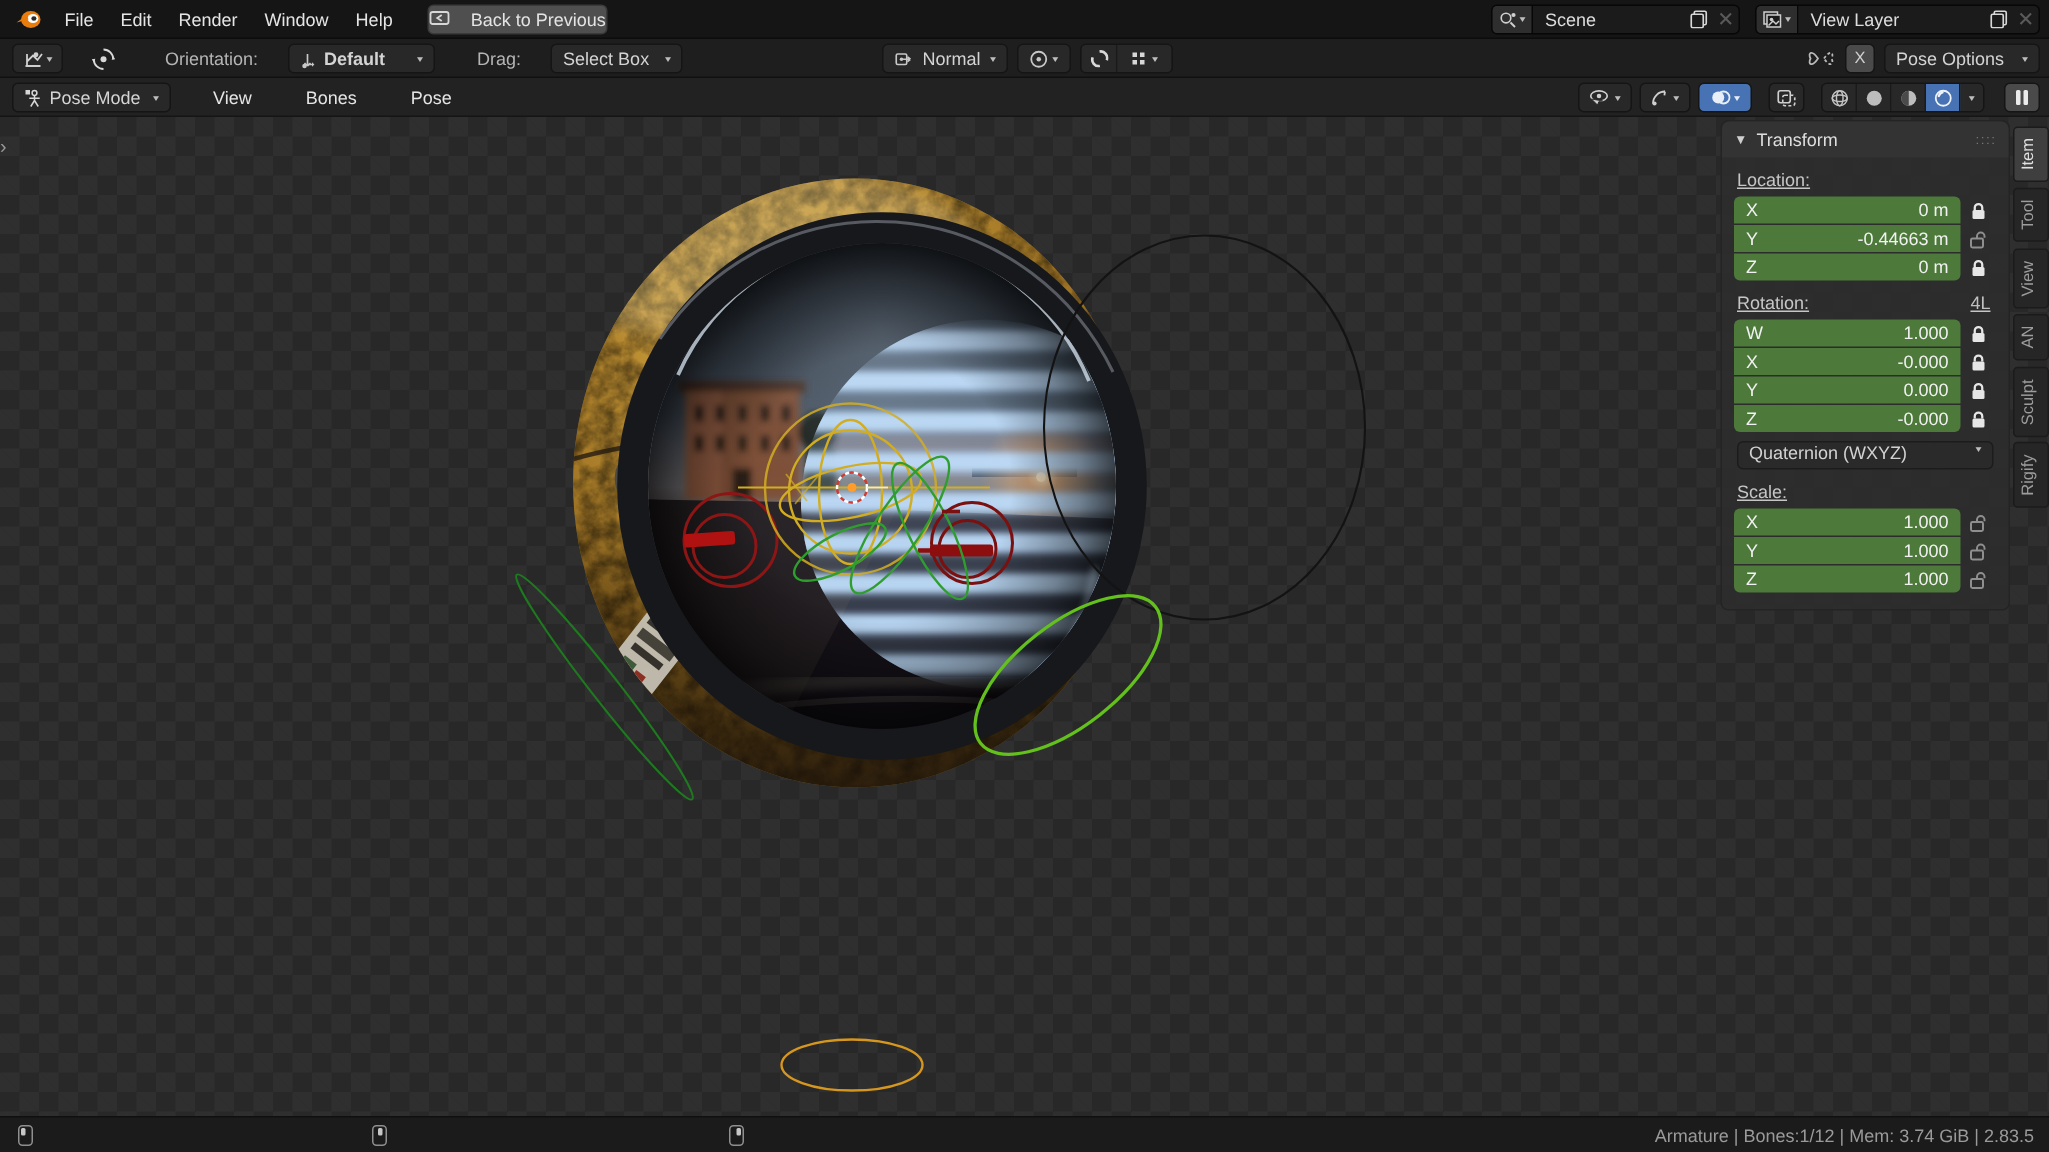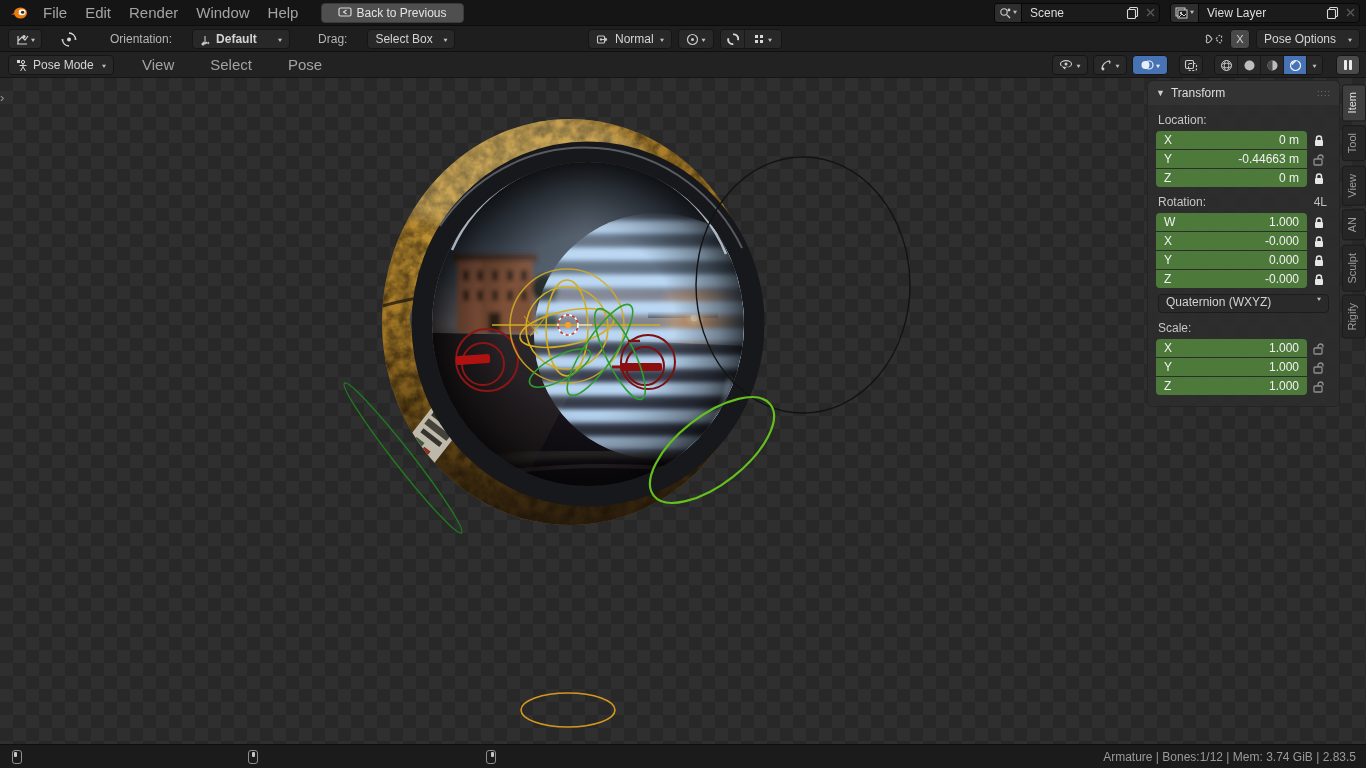--- a/index.html
+++ b/index.html
@@ -5,24 +5,24 @@
   html,body{margin:0;padding:0;background:#000;}
   *{box-sizing:border-box;font-family:"Liberation Sans","DejaVu Sans",sans-serif;-webkit-user-select:none;user-select:none;}
   #app{position:relative;width:1366px;height:768px;overflow:hidden;background:#1d1d1d;}
 
   
   .topbar{position:absolute;left:0;top:0;width:1366px;height:26px;background:#151515;display:flex;align-items:center;border-bottom:1px solid #0c0c0c;}
   .toolbar{position:absolute;left:0;top:26px;width:1366px;height:26px;background:#1e1e1e;border-bottom:1px solid #101010;}
   .vpheader{position:absolute;left:0;top:52px;width:1366px;height:26px;background:#222222;border-bottom:1px solid #151515;}
   .statusbar{position:absolute;left:0;top:744px;width:1366px;height:24px;background:#1b1b1b;border-top:1px solid #101010;display:flex;align-items:center;}
 
-  .menu{color:#a3a3a3;font-size:15px;padding:0 9px;line-height:26px;cursor:default;}
+  .menu{color:#e5e5e5;font-size:12px;padding:0 9px;line-height:26px;cursor:default;}
   .blender-logo{margin:0 6px 0 10px;display:flex;align-items:center;}
 
-  .btn{display:inline-flex;align-items:center;gap:4px;background:#4f4f4f;border:1px solid #3a3a3a;border-radius:4px;color:#e4e4e4;font-size:12px;padding:2px 16px;margin-left:14px;}
+  .btn{display:inline-flex;align-items:center;gap:14px;background:#4f4f4f;border:1px solid #3a3a3a;border-radius:4px;color:#e4e4e4;font-size:12px;padding:2px 0;margin-left:14px;}
 
   .idblock{display:flex;align-items:center;height:20px;background:#1b1b1b;border:1px solid #070707;border-radius:4px;overflow:hidden;}
   .idblock .icobox{display:flex;align-items:center;gap:1px;background:#2e2e2e;height:100%;padding:0 4px;border-right:1px solid #070707;}
   .idblock .idtext{color:#dddddd;font-size:12px;padding:0 8px;flex:1;white-space:nowrap;}
   .idblock .mini{display:flex;align-items:center;padding:0 3px;height:100%;}
   .idblock .mini.dim{opacity:.35;}
   .chev{font-size:8px;color:#bdbdbd;transform:scaleY(.8);}
 
   .dd{display:inline-flex;align-items:center;gap:6px;background:#282828;border:1px solid #151515;border-radius:4px;height:20px;padding:0 7px;color:#d4d4d4;font-size:12px;white-space:nowrap;}
   .label{color:#b5b5b5;font-size:12px;}
@@ -43,21 +43,21 @@
     background-position:0 0,13px 13px;background-size:26px 26px;}
   .overlay-text{position:absolute;left:22px;top:8px;color:#d2d2d2;font-size:11.5px;line-height:20px;text-shadow:0 1px 2px rgba(0,0,0,.8);}
   .sidebar-toggle{position:absolute;left:0px;top:12px;color:#9a9a9a;font-size:13px;}
   svg.scene{position:absolute;left:0;top:0;}
 
   
   .npanel{position:absolute;left:1147px;top:2px;width:193px;background:rgba(45,45,45,.96);border:1px solid #242424;border-radius:5px;padding-bottom:10px;}
   .npanel-header{display:flex;align-items:center;height:24px;background:#333333;border-radius:5px 5px 0 0;padding:0 8px;color:#dedede;font-size:12px;gap:6px;}
   .grip{margin-left:auto;color:#777;font-size:9px;letter-spacing:1px;}
   .sect{padding:0 8px;}
-  .sect-label{color:#c6c6c6;font-size:12px;margin:8px 2px 4px;display:flex;}
+  .sect-label{color:#c6c6c6;font-size:12px;margin:8px 2px 4px;display:flex;text-decoration:underline;}
   .sect-label .badge{margin-left:auto;margin-right:2px;color:#c0c0c0;}
   .fieldrow{display:flex;align-items:center;margin-bottom:1px;}
   .numfield{flex:1;height:18px;background:#4d7a3b;display:flex;align-items:center;padding:0 8px;color:#f1f1f1;font-size:12px;}
   .numfield .ax{width:26px;}
   .numfield .val{margin-left:auto;}
   .grp .fieldrow:first-child .numfield{border-radius:4px 4px 0 0;}
   .grp .fieldrow:last-child .numfield{border-radius:0 0 4px 4px;}
   .lockcol{width:24px;display:flex;justify-content:center;}
   .lock svg{display:block;}
   .wide-dd{margin:6px 2px 2px;display:flex;align-items:flex-start;background:#2a2a2a;border:1px solid #1c1c1c;border-radius:4px;height:19px;padding:0 7px;color:#d2d2d2;font-size:12px;}
@@ -242,21 +242,21 @@
       <span class="dd" style="width:106px;">
         <svg width="11" height="13" viewBox="0 0 11 13">
             <rect x="1" y="1" width="3" height="3" fill="#d8d8d8"></rect>
             <circle cx="7" cy="3" r="1.6" fill="none" stroke="#d8d8d8" stroke-width="1"></circle>
             <path d="M7 5 v3 M7 8 l-2.5 4 M7 8 l2.5 4 M3.5 6.5 h7" fill="none" stroke="#d8d8d8" stroke-width="1"></path>
           </svg>
         <span>Pose Mode</span>
         <span class="chev" style="margin-left:auto;">▾</span>
       </span>
       <span class="menu" style="line-height:20px;padding:0 8px;">View</span>
-      <span class="menu" style="line-height:20px;padding:0 8px;">Select</span>
+      <span class="menu" style="line-height:20px;padding:0 8px;">Bones</span>
       <span class="menu" style="line-height:20px;padding:0 8px;">Pose</span>
     </div>
 
     <div class="absrow" style="right:6px;top:3px;gap:5px;">
       <span class="iconbtn" style="min-width:36px;">
         <svg width="15" height="12" viewBox="0 0 15 12">
             <ellipse cx="7" cy="5" rx="5.5" ry="3.4" fill="none" stroke="#cfcfcf" stroke-width="1.1"></ellipse>
             <circle cx="7" cy="5" r="1.5" fill="#cfcfcf"></circle>
             <path d="M2 7 l4 4 1-2.4 2.4-.3 Z" fill="#cfcfcf" stroke="#222" stroke-width=".6"></path>
           </svg>

